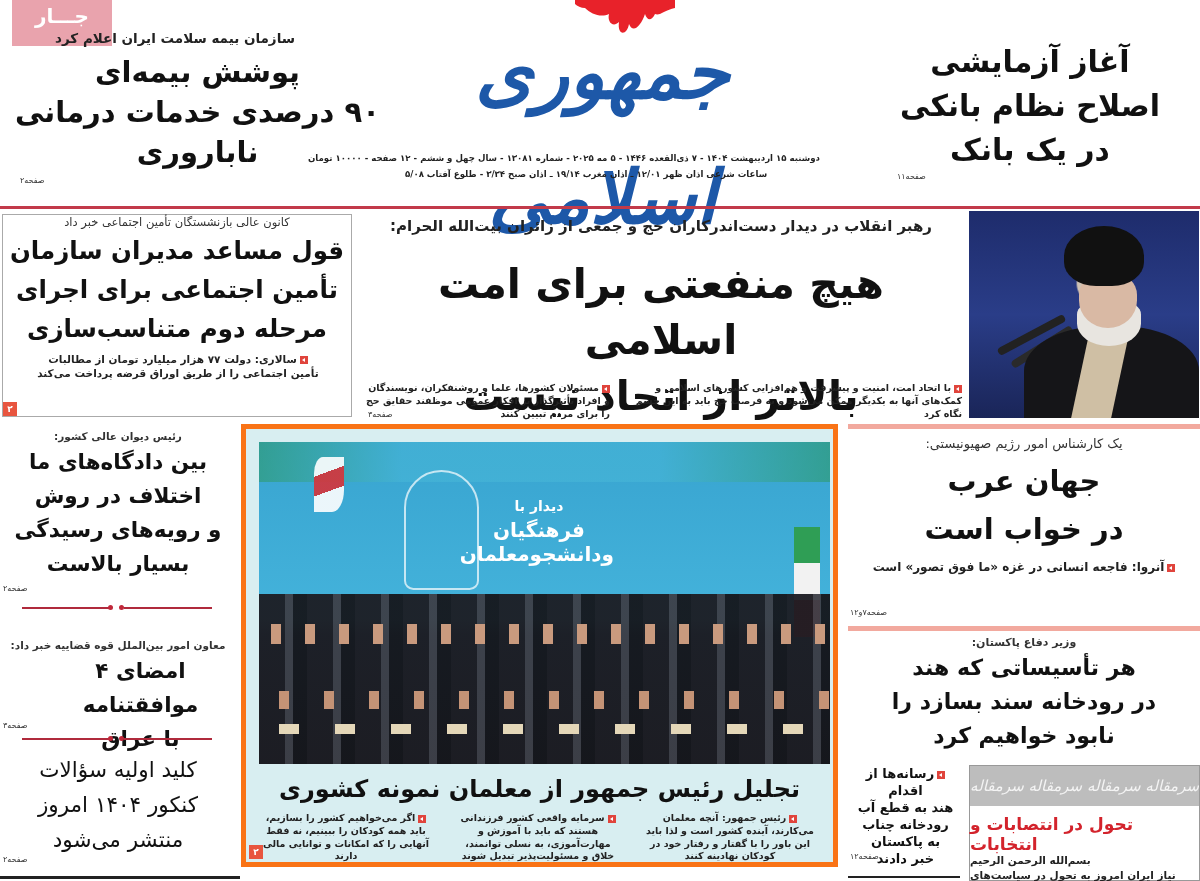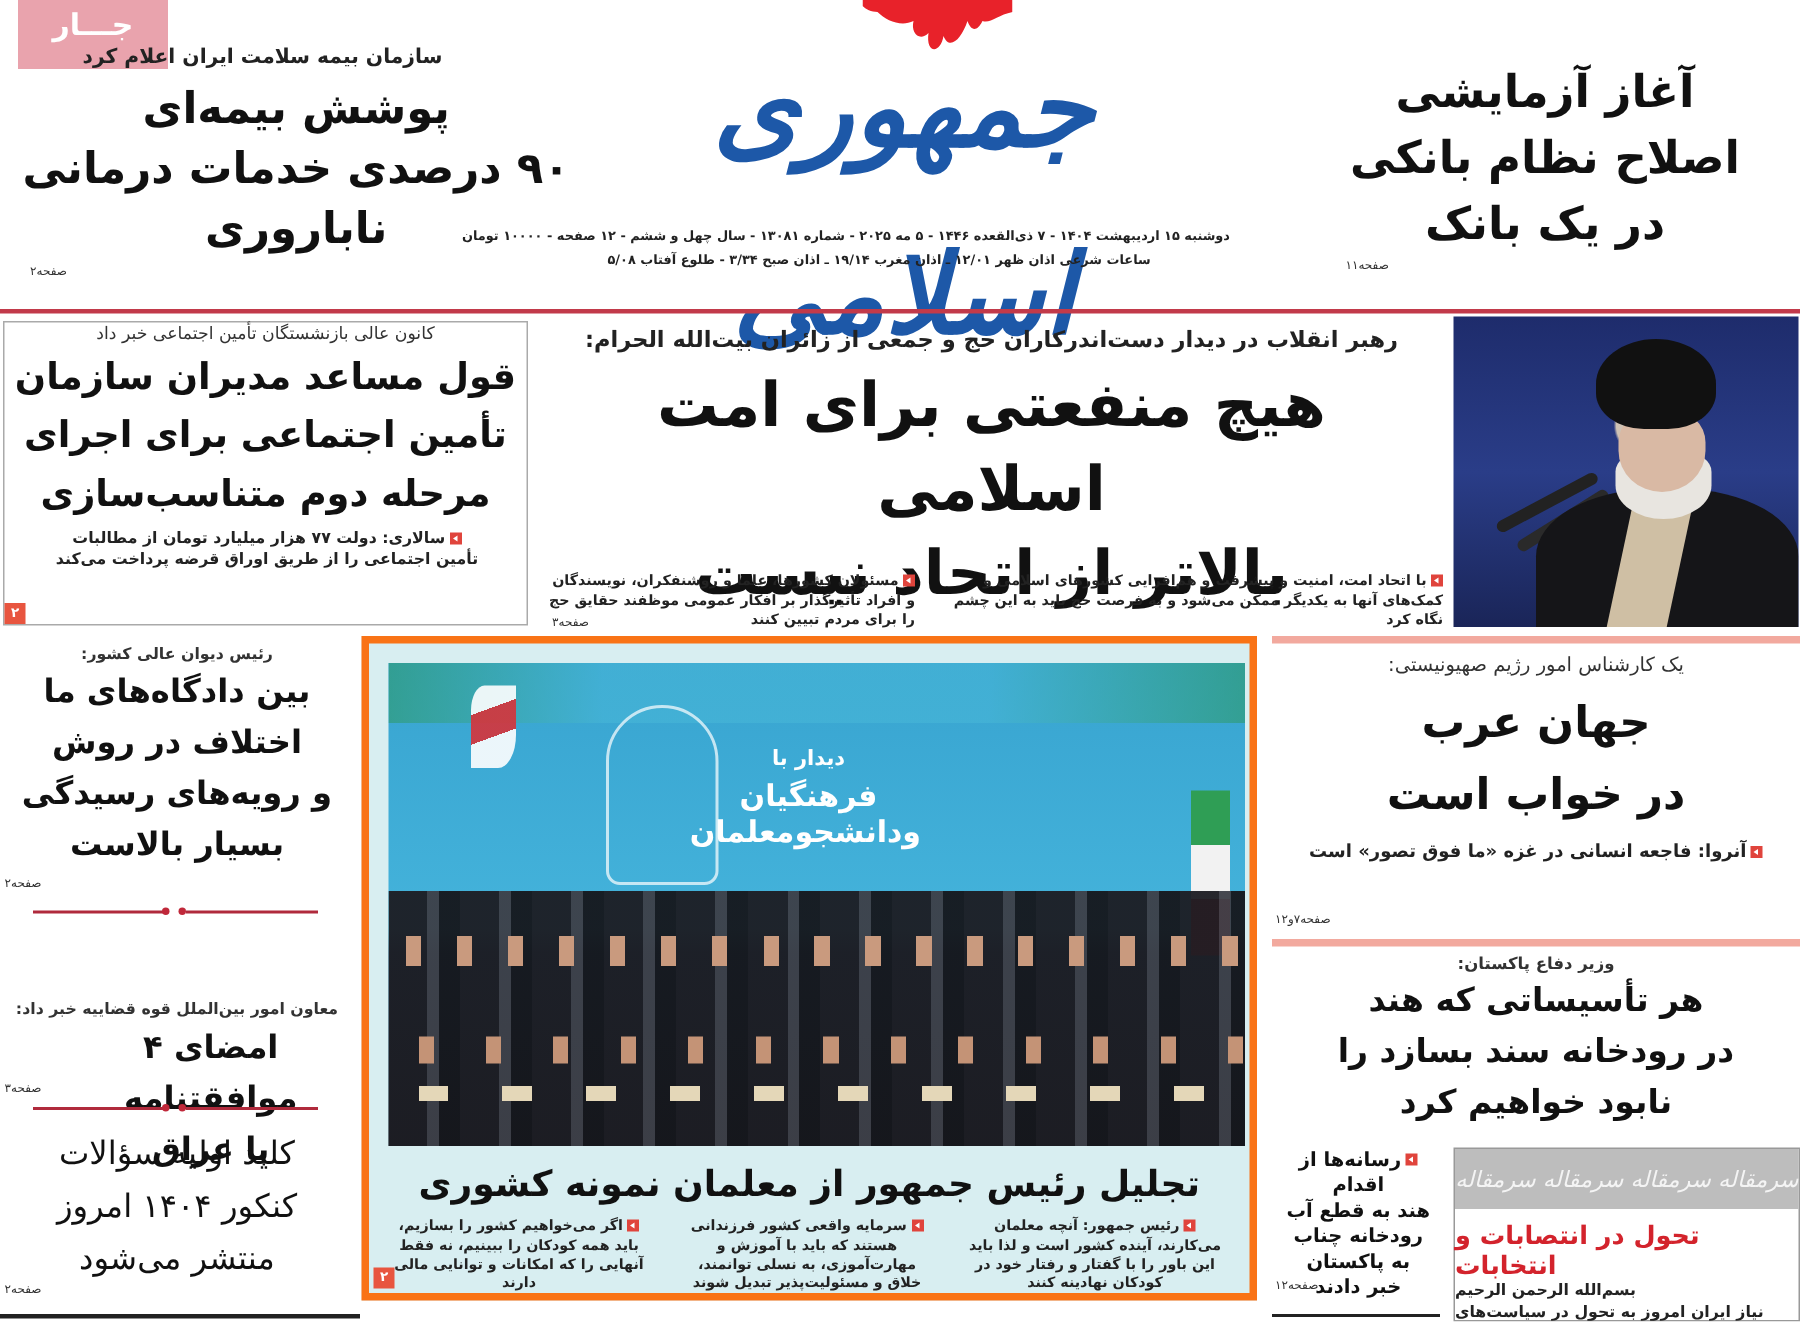--- a/index.html
+++ b/index.html
@@ -101,21 +101,21 @@
     <div>مرحله دوم متناسب‌سازی</div>
   </div>
   <div class="sub" style="margin:4px 28px 0 30px;text-align:center;">
     <span class="bullet"></span><span>سالاری: دولت ۷۷ هزار میلیارد تومان از مطالبات تأمین اجتماعی را از طریق اوراق قرضه پرداخت می‌کند</span>
   </div>
   <div class="badge" style="left:0;bottom:0;">۲</div>
 </div>
 
 <div class="abs" style="left:360px;top:214px;width:602px;height:205px;">
   <div class="kicker center" style="font-size:15px;margin-top:3px;">رهبر انقلاب در دیدار دست‌اندرکاران حج و جمعی از زائران بیت‌الله الحرام:</div>
-  <div class="head center" style="font-size:41px;line-height:56px;font-weight:900;letter-spacing:-.5px;margin-top:7px;">
+  <div class="head center" style="font-size:41px;line-height:56px;font-weight:900;letter-spacing:-.5px;margin-top:21px;">
     <div>هیچ منفعتی برای امت اسلامی</div>
     <div>بالاتر از اتحاد نیست</div>
   </div>
   <div class="sub abs" style="right:0;top:168px;width:330px;text-align:right;font-size:9.5px;">
     <span class="bullet"></span><span>با اتحاد امت، امنیت و پیشرفت و هم‌افزایی کشورهای اسلامی و کمک‌های آنها به یکدیگر ممکن می‌شود و به فرصت حج باید به این چشم نگاه کرد</span>
   </div>
   <div class="sub abs" style="left:0;top:168px;width:250px;text-align:right;font-size:9.5px;">
     <span class="bullet"></span><span>مسئولان کشورها، علما و روشنفکران، نویسندگان و افراد تأثیرگذار بر افکار عمومی موظفند حقایق حج را برای مردم تبیین کنند</span>
   </div>
   <div class="pg" style="left:8px;top:196px;">صفحه۳</div>
@@ -142,21 +142,21 @@
     <div>بسیار بالاست</div>
   </div>
 </div>
 <div class="pg" style="left:3px;top:584px;">صفحه۲</div>
 <div class="sep-dot" style="left:22px;top:607px;width:88px;"></div>
 <div class="sep-dot" style="left:124px;top:607px;width:88px;"></div>
 <div class="dot" style="left:108px;top:605px;"></div>
 <div class="dot" style="left:119px;top:605px;"></div>
 
 <div class="abs center" style="left:0;top:639px;width:236px;">
-  <div style="font-size:10.5px;font-weight:bold;color:#333;margin-top:28px;">معاون امور بین‌الملل قوه قضاییه خبر داد:</div>
+  <div style="font-size:10.5px;font-weight:bold;color:#333;">معاون امور بین‌الملل قوه قضاییه خبر داد:</div>
   <div class="head" style="font-size:21.5px;line-height:34px;margin-top:3px;padding-left:45px;">
     <div>امضای ۴ موافقتنامه</div>
     <div>با عراق</div>
   </div>
 </div>
 <div class="pg" style="left:3px;top:721px;">صفحه۳</div>
 <div class="sep-dot" style="left:22px;top:738px;width:88px;"></div>
 <div class="sep-dot" style="left:124px;top:738px;width:88px;"></div>
 <div class="dot" style="left:108px;top:736px;"></div>
 <div class="dot" style="left:119px;top:736px;"></div>

